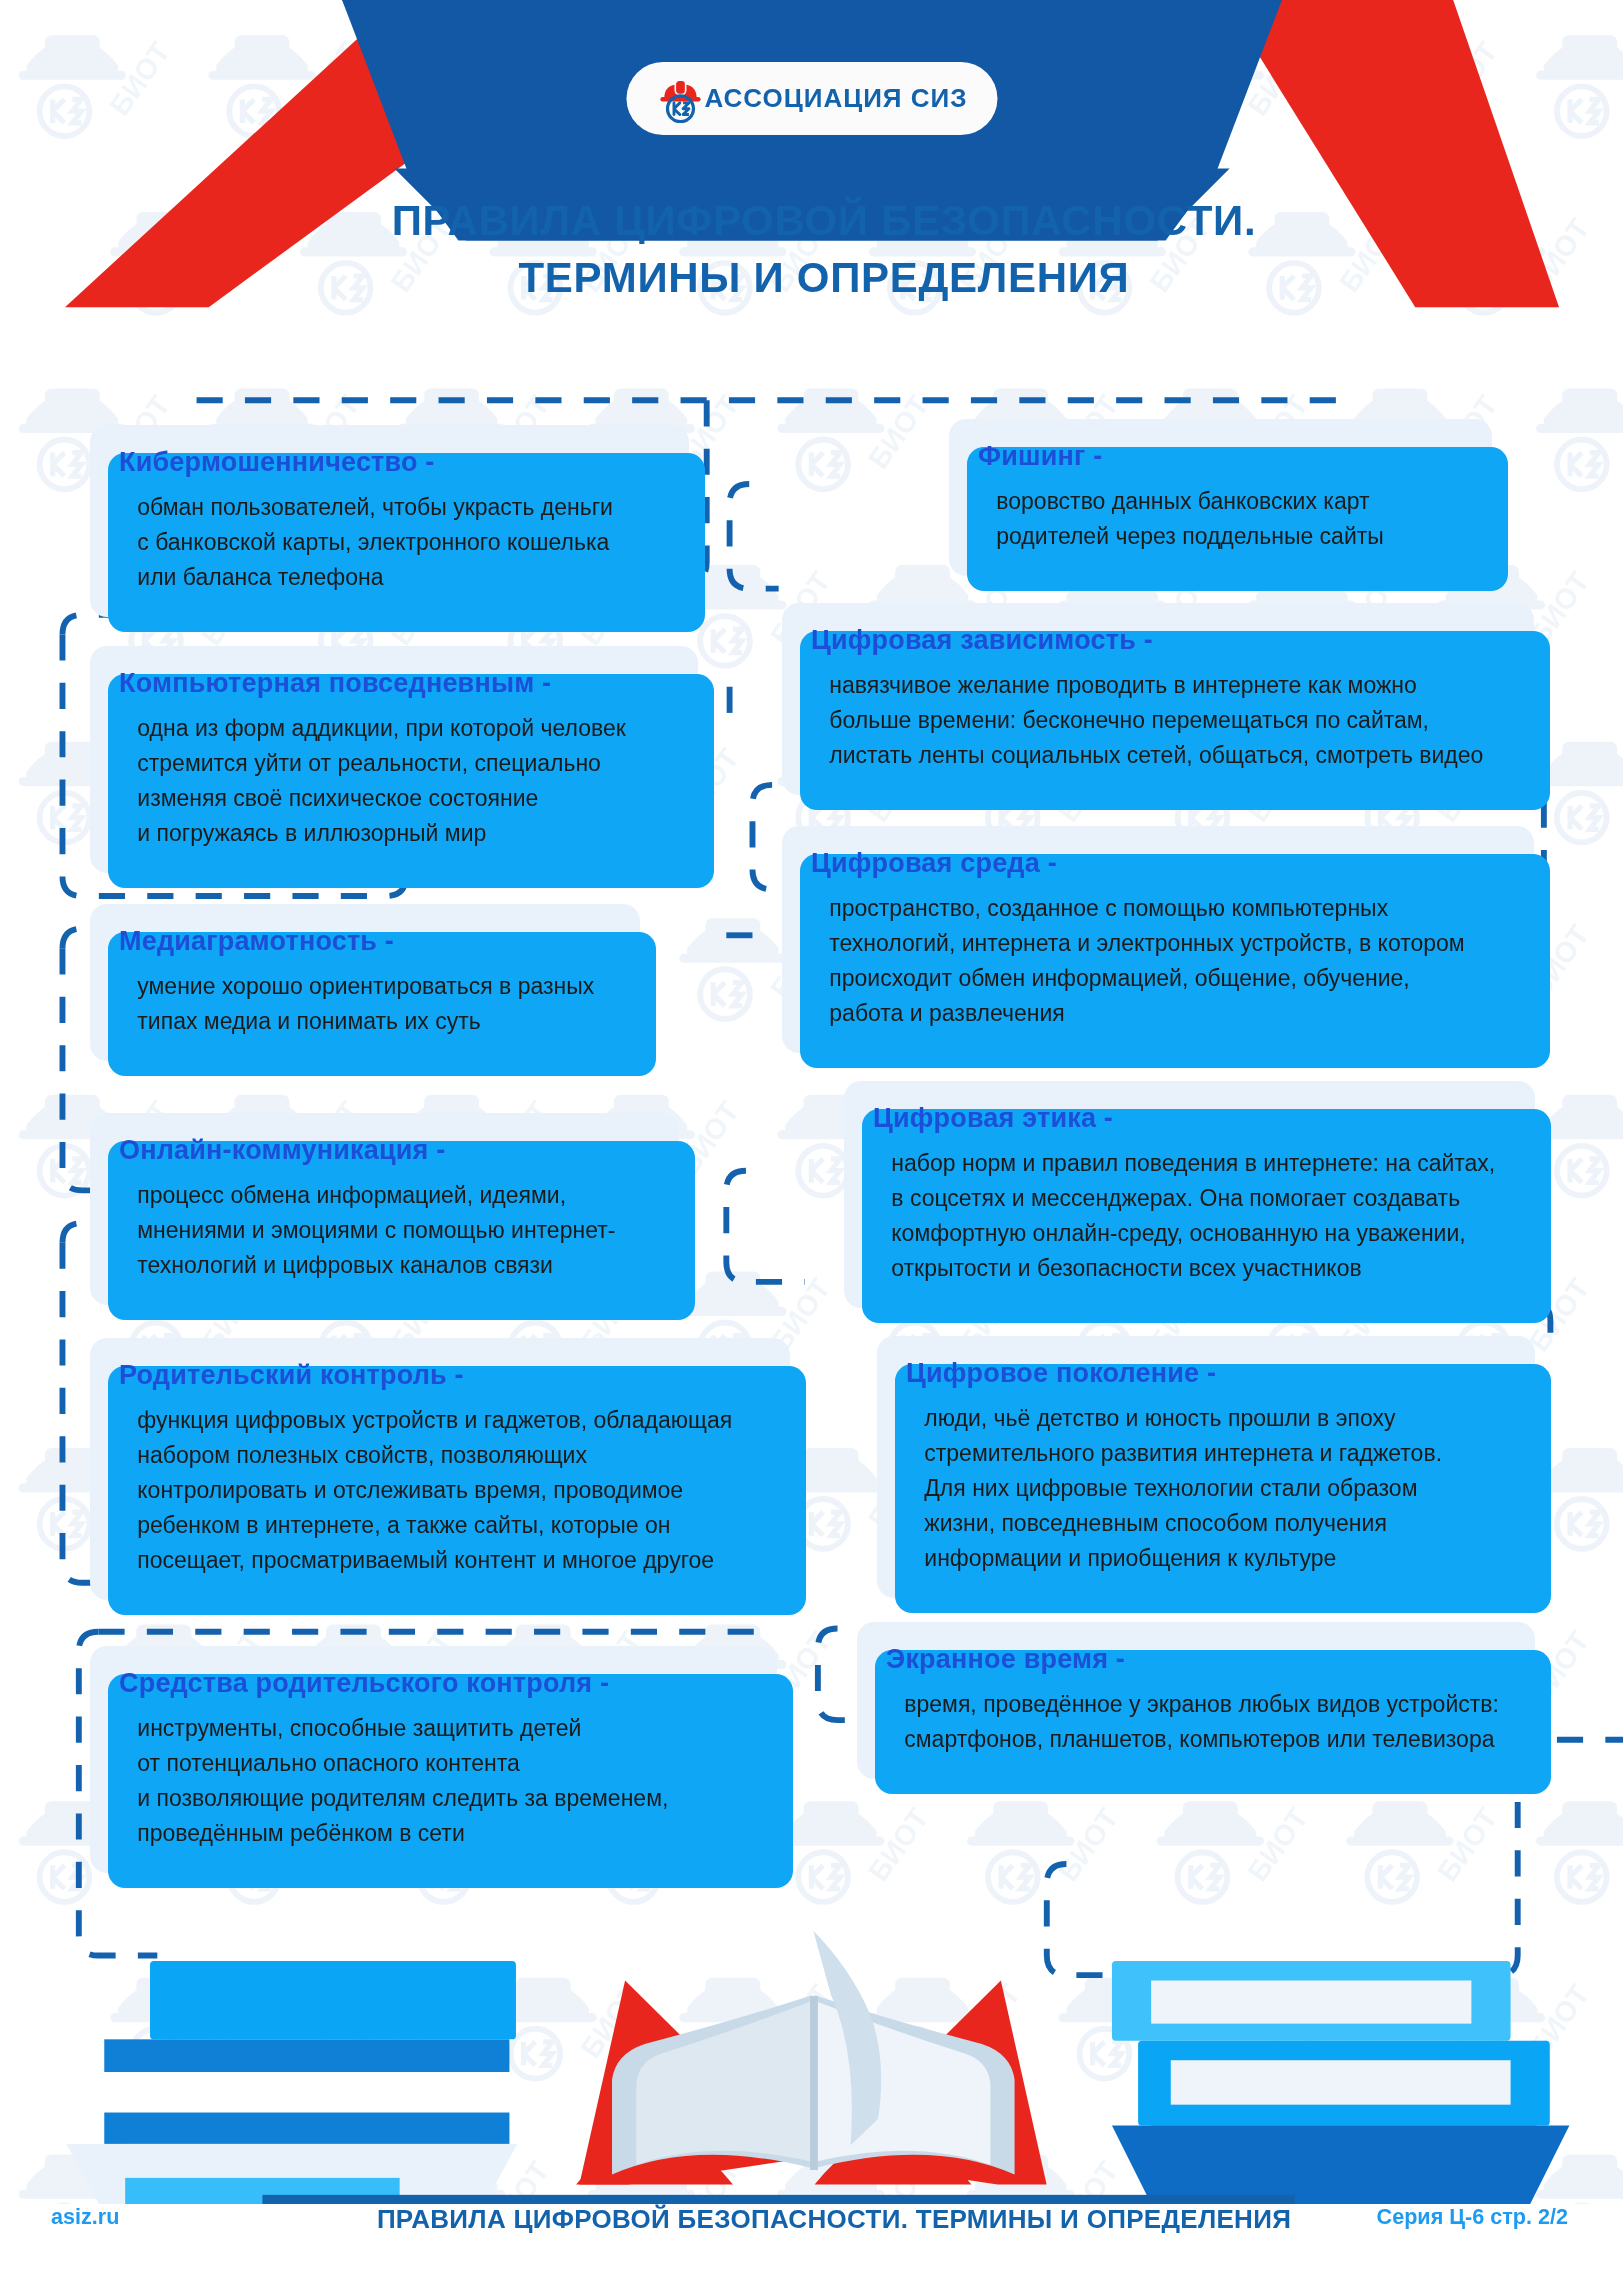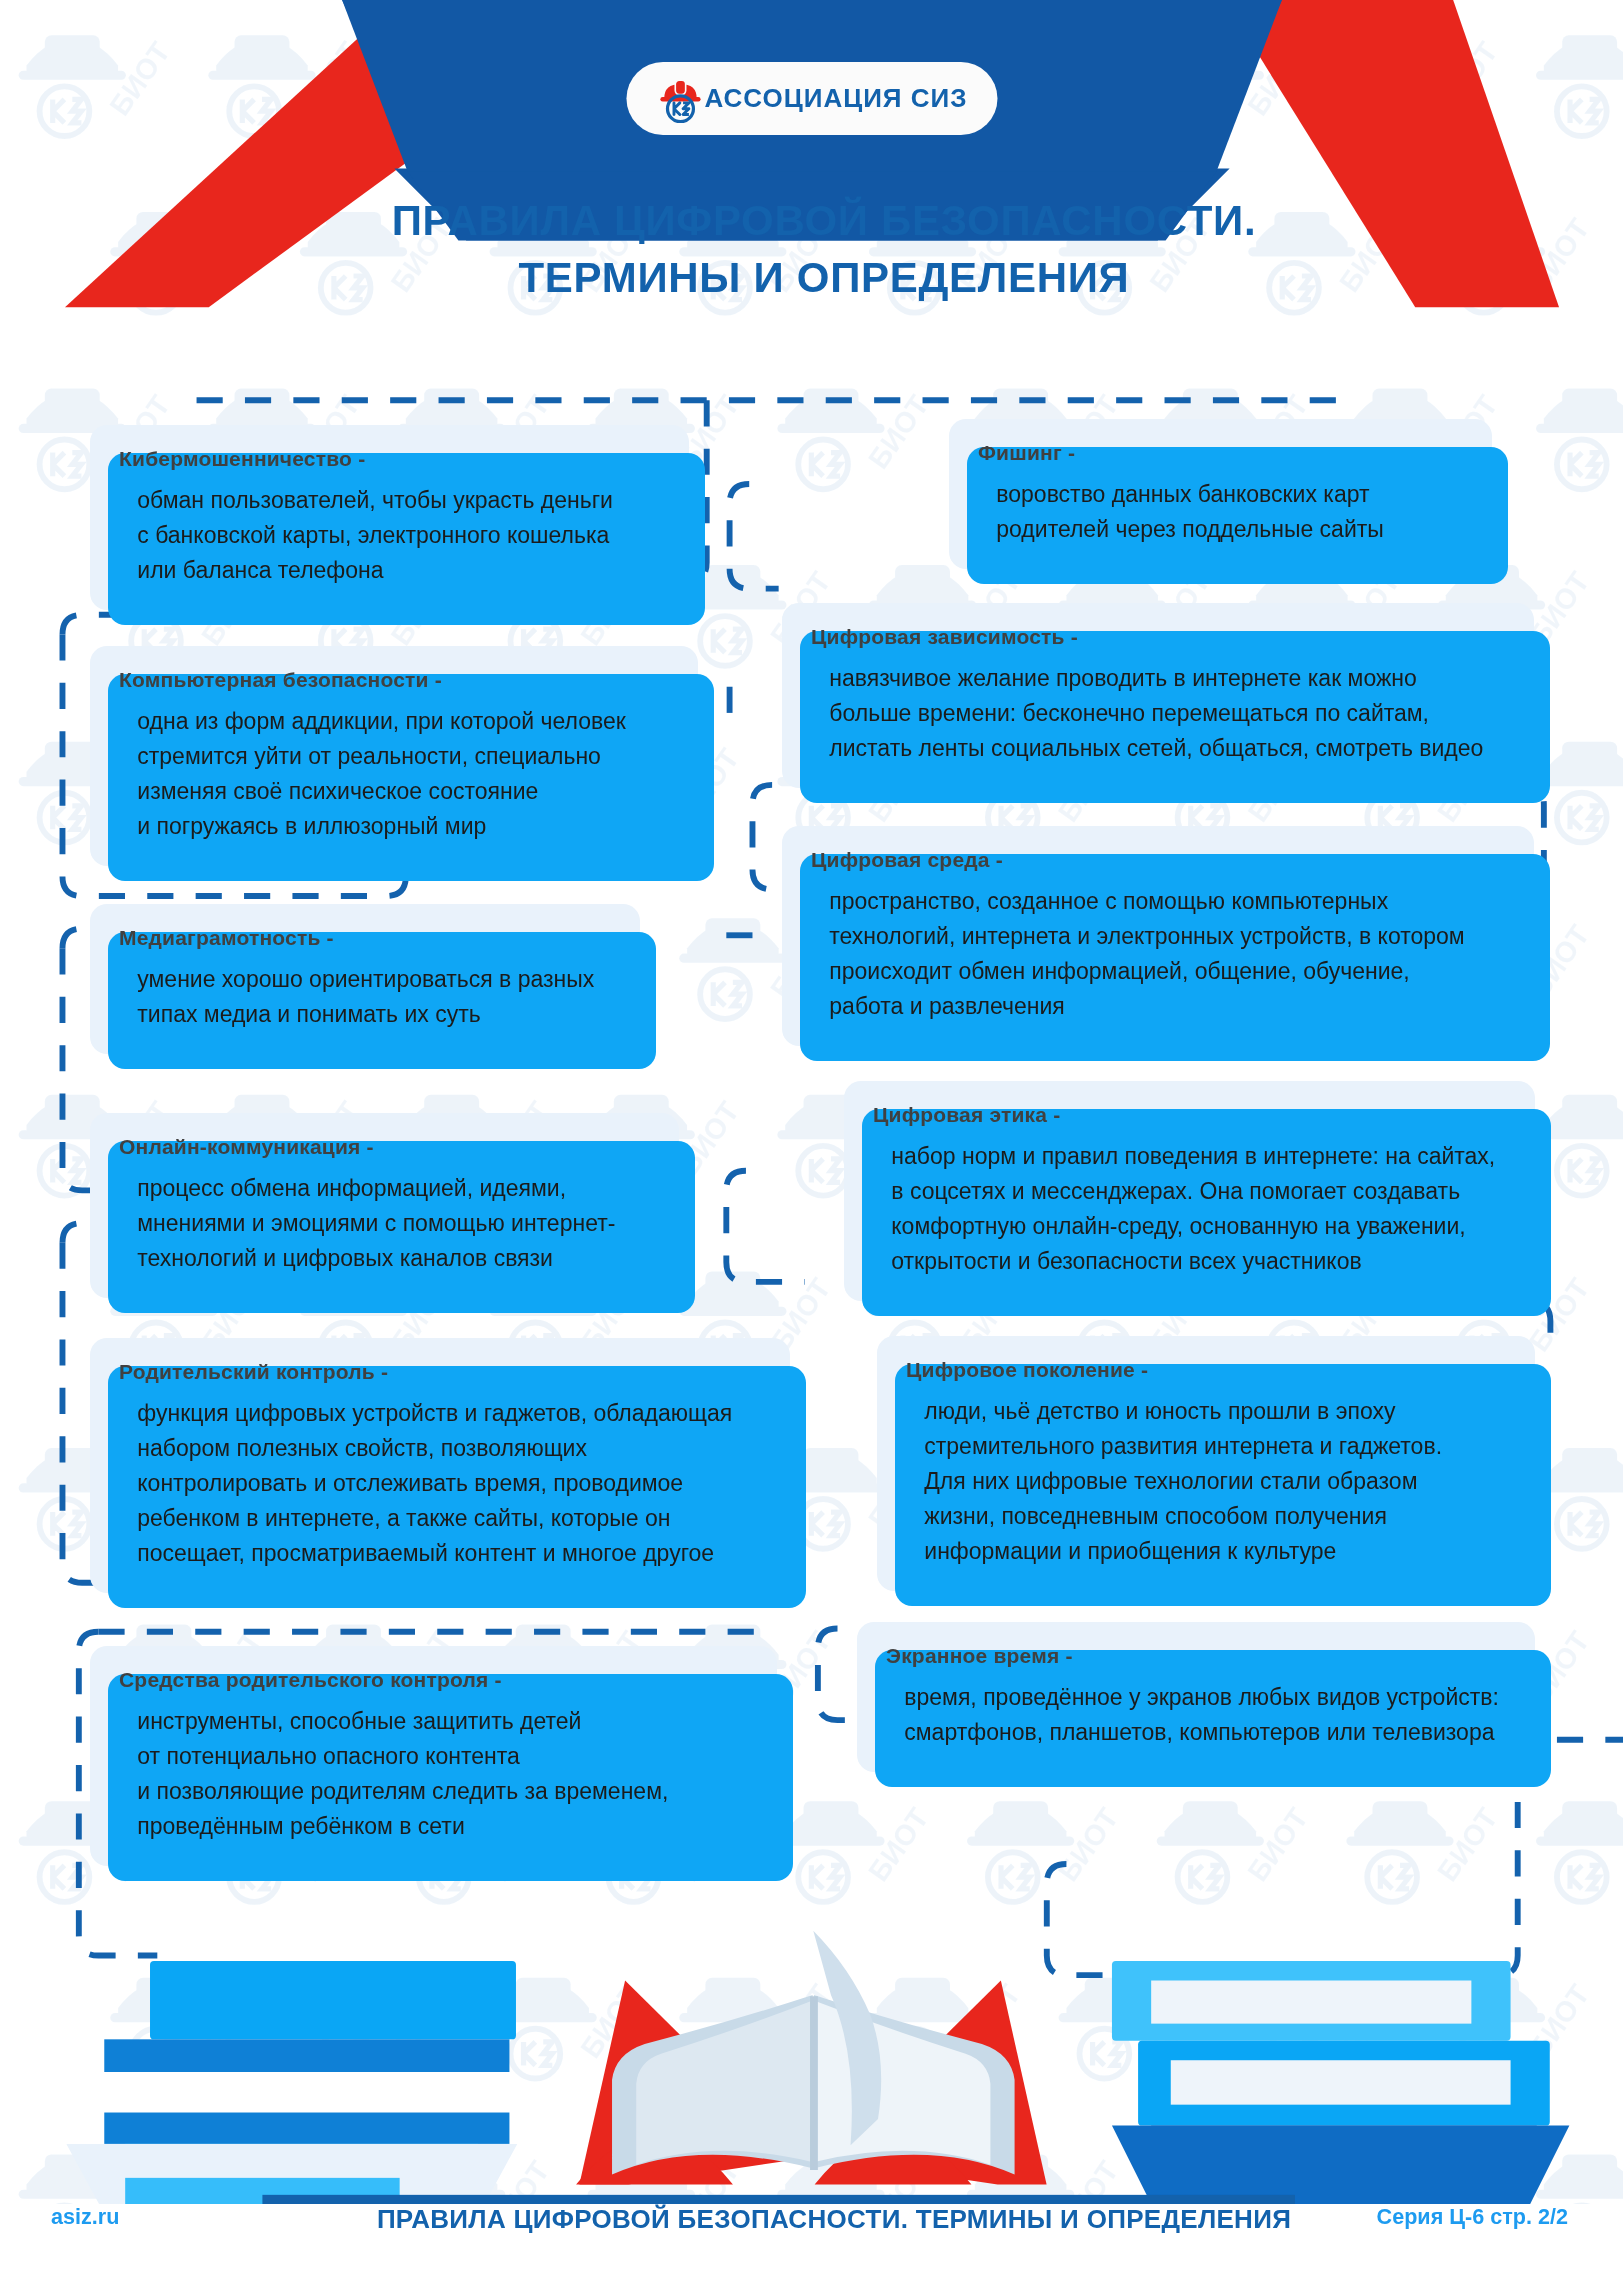--- a/index.html
+++ b/index.html
@@ -45,21 +45,21 @@
     background:#e9f2fb;
     border-radius:17px;
     box-sizing:border-box;
     padding:22px 29px 22px 29px;
   }
   .card::after{
     content:"";position:absolute;left:18.3px;right:-15.7px;top:27.5px;bottom:-15.7px;
     background:#0fa6f5;border-radius:17px;z-index:-1;
   }
   .card .term{
-    color:#404040;font-weight:700;font-size:21px;letter-spacing:0.2px;
+    color:#1d4ed8;font-weight:700;font-size:27px;letter-spacing:0.2px;
     margin:0 0 11.8px 0;font-family:"Liberation Sans",sans-serif;
   }
   .card .def{
     color:#1b1b1b;font-size:23px;line-height:1.52;margin:0 0 0 18.3px;
     font-family:"Liberation Sans",sans-serif;
     white-space:pre-line;
   }
 
   
   .books{position:absolute;left:0;bottom:91px;width:1624px;height:281px;z-index:2;}
@@ -545,21 +545,21 @@
 или баланса телефона</div>
   </div>
 
   <div class="card" style="left:949px;top:419px;width:543px;">
     <div class="term">Фишинг -</div>
     <div class="def">воровство данных банковских карт
 родителей через поддельные сайты</div>
   </div>
 
   <div class="card" style="left:90px;top:646px;width:608px;">
-    <div class="term">Компьютерная безопасности -</div>
+    <div class="term">Компьютерная повседневным -</div>
     <div class="def">одна из форм аддикции, при которой человек
 стремится уйти от реальности, специально
 изменяя своё психическое состояние
 и погружаясь в иллюзорный мир</div>
   </div>
 
   <div class="card" style="left:782px;top:603px;width:752px;">
     <div class="term">Цифровая зависимость -</div>
     <div class="def">навязчивое желание проводить в интернете как можно
 больше времени: бесконечно перемещаться по сайтам,

